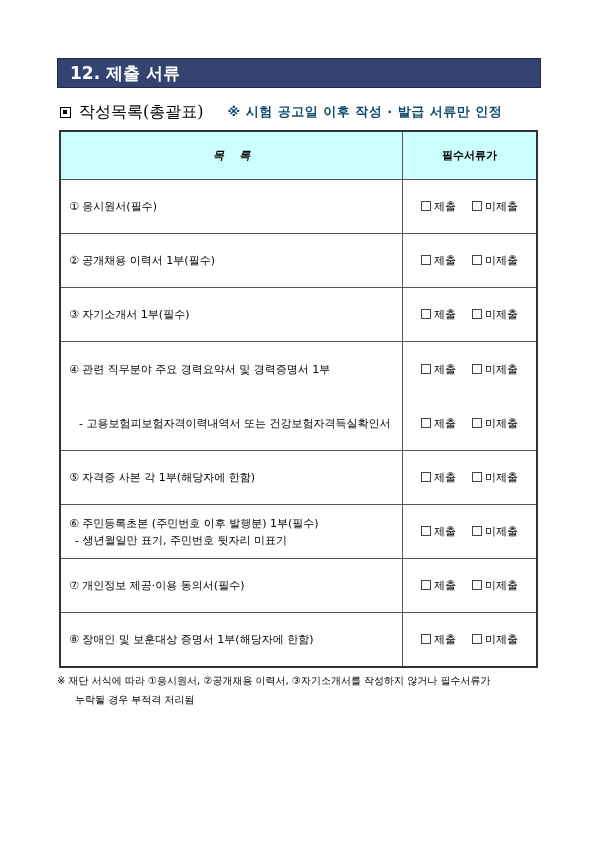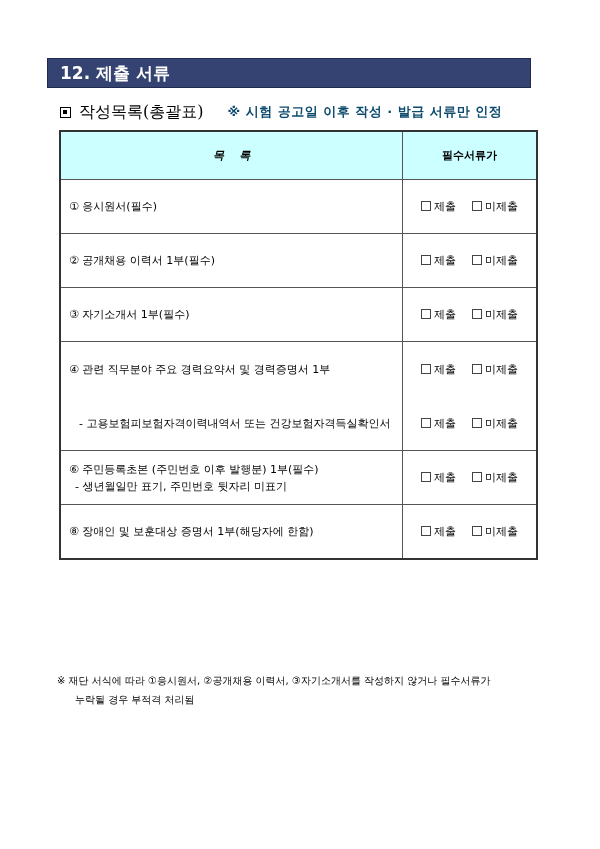--- a/index.html
+++ b/index.html
@@ -1,18 +1,18 @@
 <!DOCTYPE html>
 <html><head>
   <meta charset="utf-8">
   <style>
     html, body { margin:0; padding:0; background:#ffffff; }
     body { width:600px; height:849px; position:relative; overflow:hidden;
            font-family:"DejaVu Sans", "Liberation Sans", sans-serif; color:#000; }
-    .title-bar { position:absolute; left:47px; top:58px; width:484px; height:30px;
+    .title-bar { position:absolute; left:57px; top:58px; width:484px; height:30px;
                  background:#344371; border:1px solid #1f2a4f; box-sizing:border-box;
                  color:#fff; font-weight:bold; font-size:17px; line-height:28px; padding-left:12px; }
     .subtitle { position:absolute; left:60px; top:100px; height:24px; display:flex; align-items:center;
                 white-space:nowrap; }
     .sq-icon { display:inline-block; width:11px; height:11px; border:1.5px solid #000; box-sizing:border-box;
                position:relative; margin-right:8px; }
     .sq-icon::after { content:""; position:absolute; left:2px; top:2px; width:4px; height:4px; background:#000; }
     .subtitle-main { font-family:"DejaVu Serif", "Liberation Serif", serif; font-size:16px; margin-right:24px; }
     .subtitle-note { color:#0c4a6e; font-weight:bold; font-size:13px; letter-spacing:0.5px; }
     table.docs { position:absolute; left:59px; top:130px; width:479px; border-collapse:collapse;
@@ -85,31 +85,43 @@
         <span class="opt"><span class="box"></span><span>제출</span></span>
             <span class="opt"><span class="box"></span><span>미제출</span></span>
       </div>
       <div class="sline">
         <span class="opt"><span class="box"></span><span>제출</span></span>
             <span class="opt"><span class="box"></span><span>미제출</span></span>
       </div>
     </td>
   </tr>
 
+  <tr>
+    <td class="name">⑤ 자격증 사본 각 1부(해당자에 한함)</td>
+    <td class="status">
+      <span class="opt"><span class="box"></span><span>제출</span></span><span class="opt"><span class="box"></span><span>미제출</span></span>
+    </td>
+  </tr>
 
   <tr>
     <td class="name">
       <span>⑥ 주민등록초본 (주민번호 이후 발행분) 1부(필수)</span>
       <span class="row6-sub">- 생년월일만 표기, 주민번호 뒷자리 미표기</span>
     </td>
     <td class="status">
       <span class="opt"><span class="box"></span><span>제출</span></span><span class="opt"><span class="box"></span><span>미제출</span></span>
     </td>
   </tr>
 
+  <tr>
+    <td class="name">⑦ 개인정보 제공·이용 동의서(필수)</td>
+    <td class="status">
+      <span class="opt"><span class="box"></span><span>제출</span></span><span class="opt"><span class="box"></span><span>미제출</span></span>
+    </td>
+  </tr>
 
   <tr>
     <td class="name">⑧ 장애인 및 보훈대상 증명서 1부(해당자에 한함)</td>
     <td class="status">
       <span class="opt"><span class="box"></span><span>제출</span></span><span class="opt"><span class="box"></span><span>미제출</span></span>
     </td>
   </tr>
 </tbody>
   </table>
 

